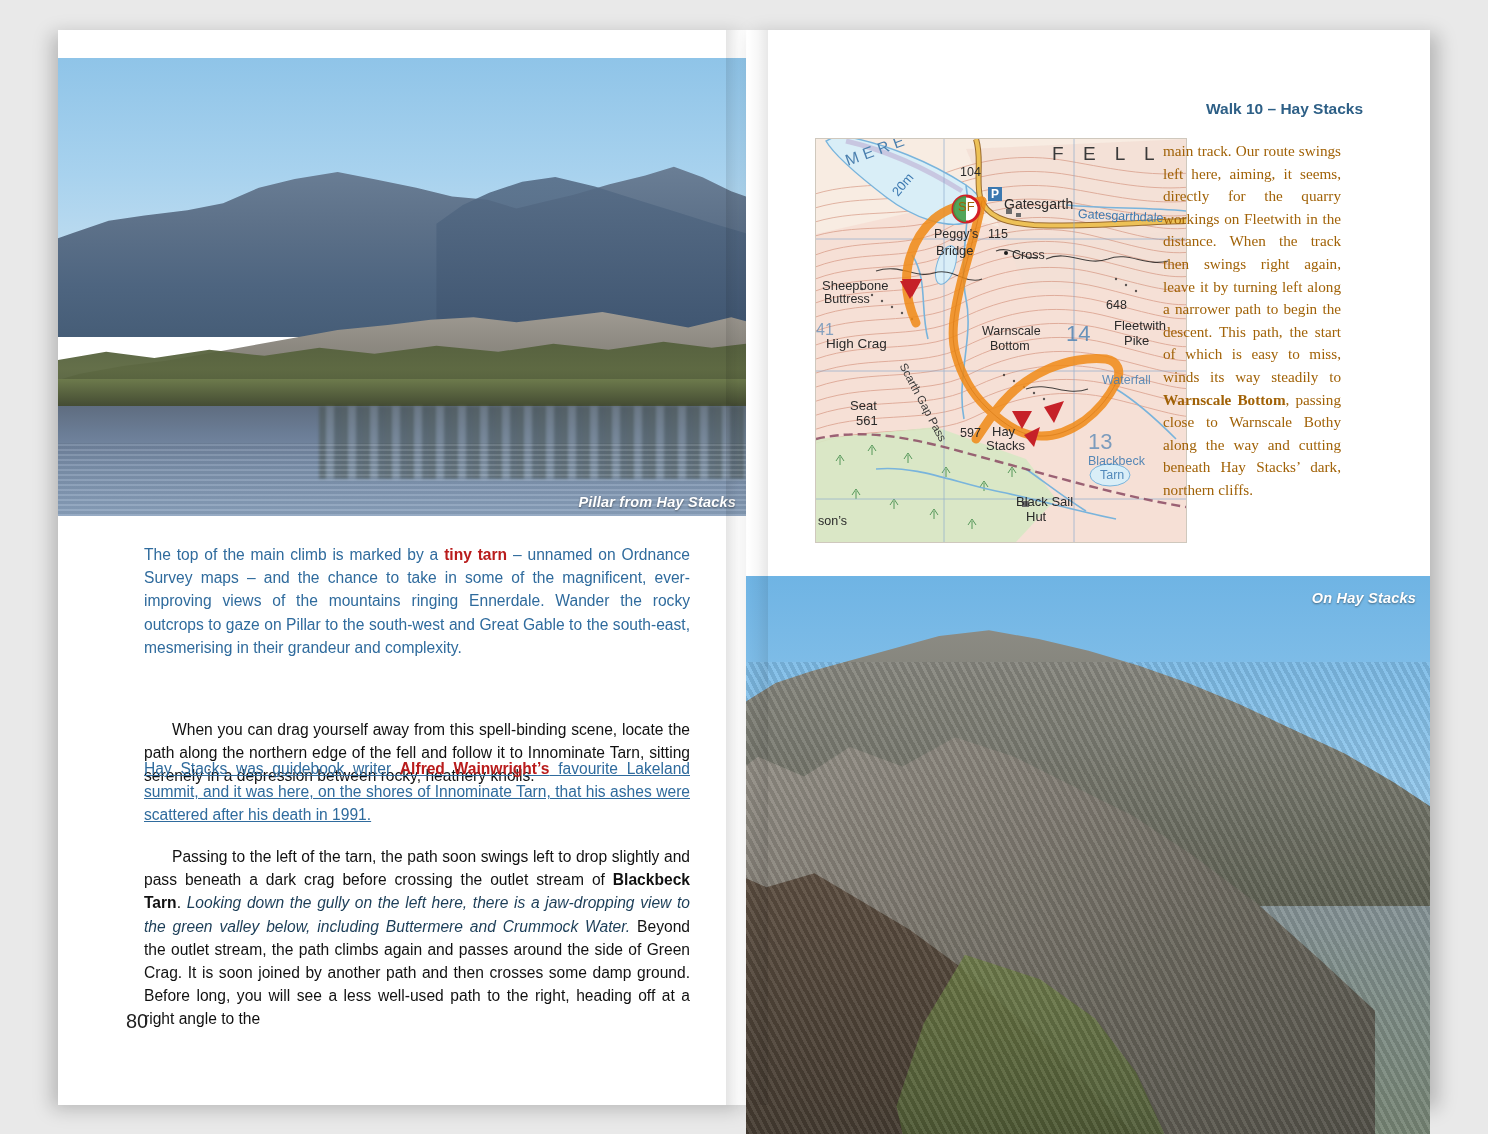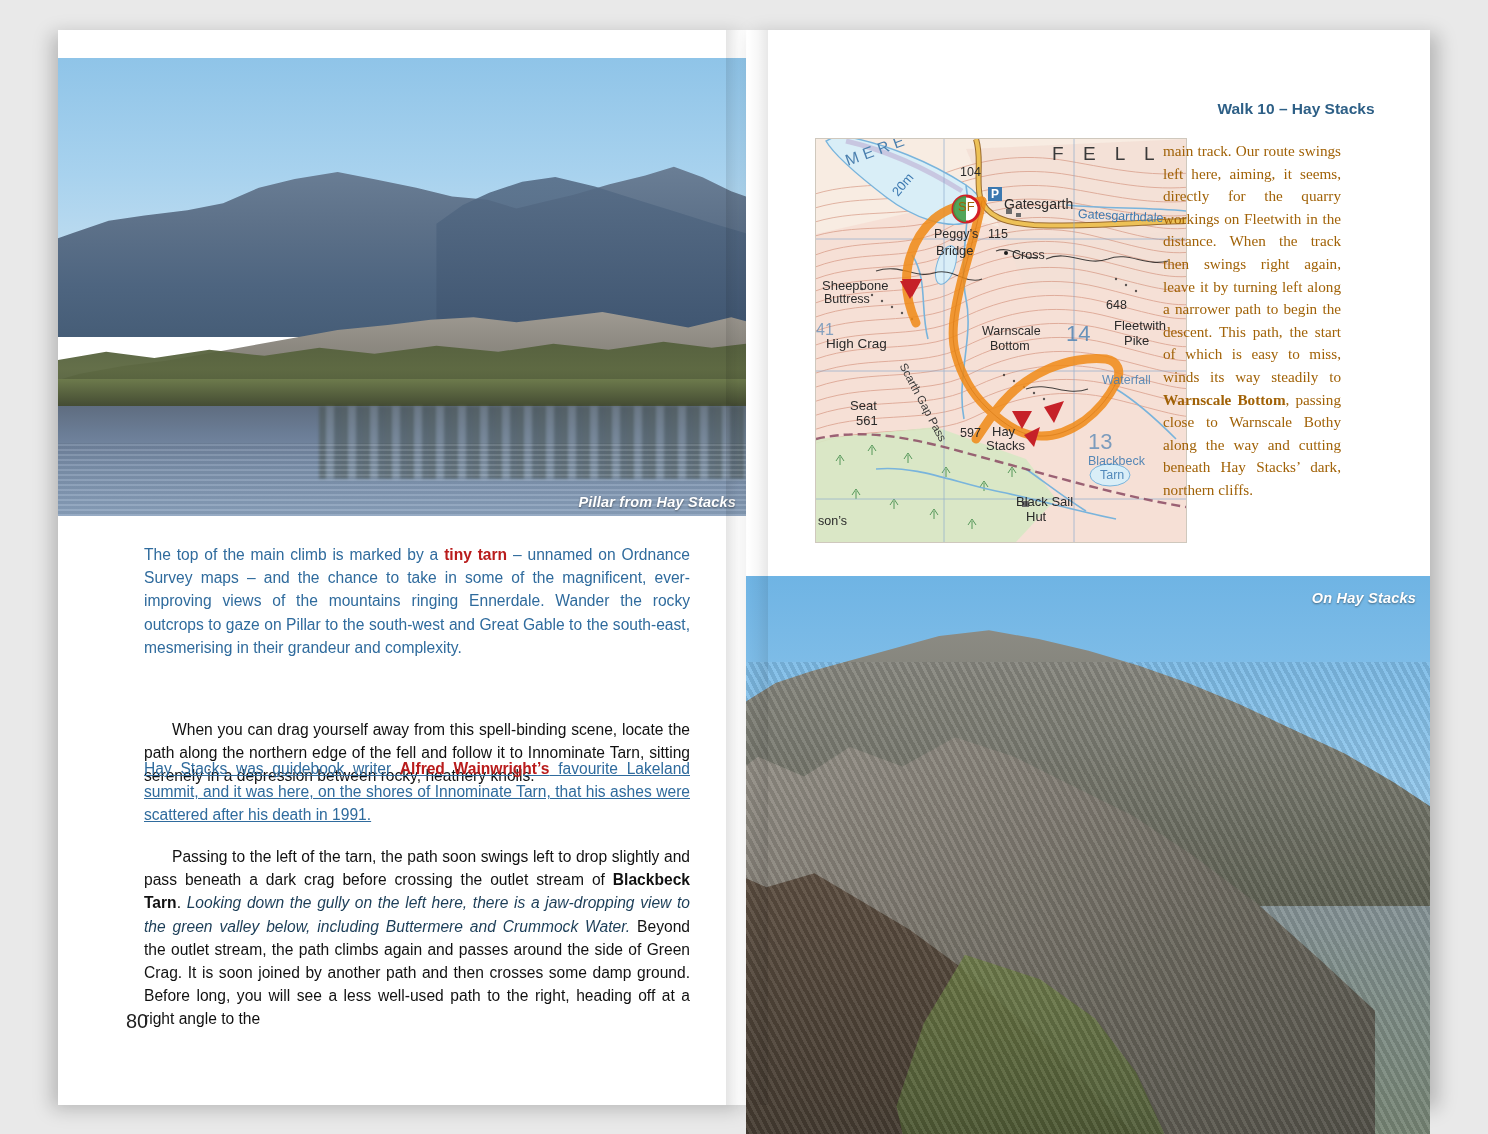--- a/index.html
+++ b/index.html
@@ -70,21 +70,21 @@
      background:linear-gradient(to bottom,#5a4a3c 0%,#4a3e32 50%,#3a3128 100%);
      clip-path:polygon(0% 6%,10% 12%,20% 8%,30% 16%,40% 24%,50% 34%,60% 46%,70% 58%,80% 72%,90% 86%,100% 100%,0% 100%);opacity:.9;}
   #onhay .grass{position:absolute;left:22%;top:62%;width:50%;height:40%;
      background:linear-gradient(to bottom,#6d7d46 0%,#57663a 60%,#424d2c 100%);
      clip-path:polygon(20% 0%,42% 10%,58% 26%,70% 48%,78% 72%,84% 100%,6% 100%,0% 62%,8% 28%);opacity:.85;}
   #onhay .texture{position:absolute;left:0;top:14%;width:100%;height:86%;
      background:repeating-linear-gradient(62deg,rgba(255,255,255,.07) 0 3px,rgba(0,0,0,.09) 3px 7px);}
 
   
   .walk-head{position:absolute;left:1206px;top:100px;width:180px;
-     text-align:center;font-weight:bold;font-size:15.5px;color:#2d5f86;}
+     text-align:left;font-weight:bold;font-size:15.5px;color:#2d5f86;}
   .rcol{position:absolute;left:1163px;top:140px;width:178px;
      font-size:15.2px;line-height:22.6px;color:#a16207;text-align:justify;
      hyphens:none;font-family:Liberation Serif, serif;}
   .rcol b{font-weight:bold;}
 
   
   #map{position:absolute;left:815px;top:138px;width:370px;height:403px;
      overflow:hidden;background:#f6efe6;border:1px solid #cfc8bd;}
   .m-layer{position:absolute;left:0;top:0;width:100%;height:100%;}
   .mlbl{position:absolute;font-family:"Liberation Sans",sans-serif;

